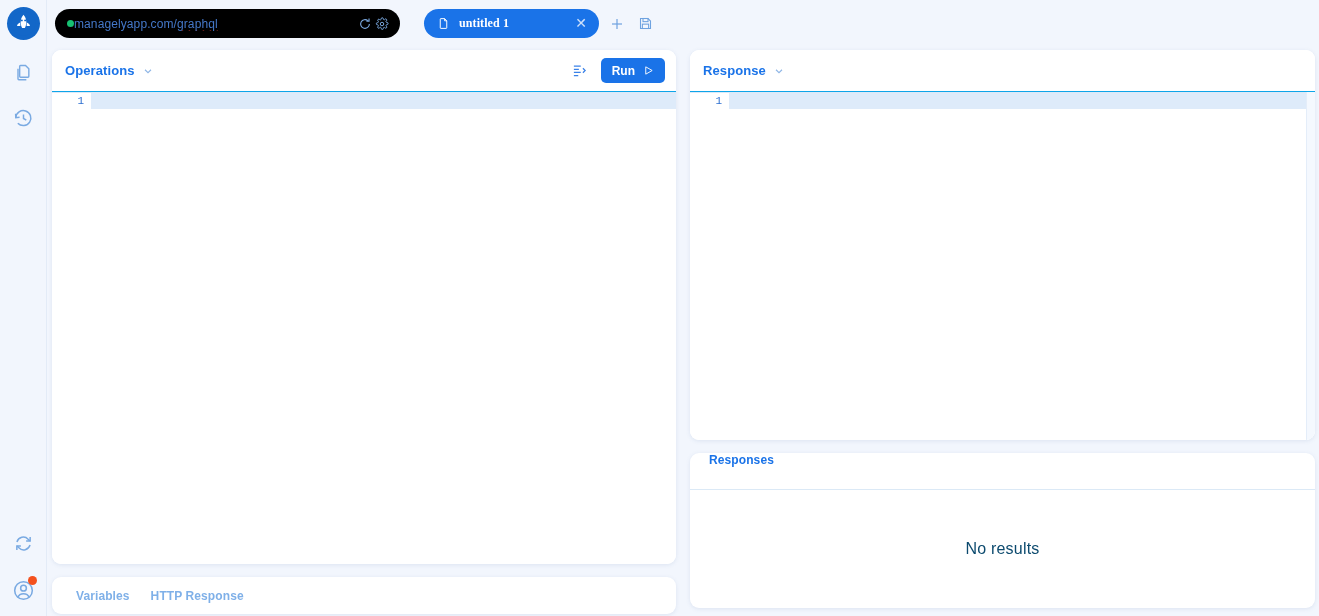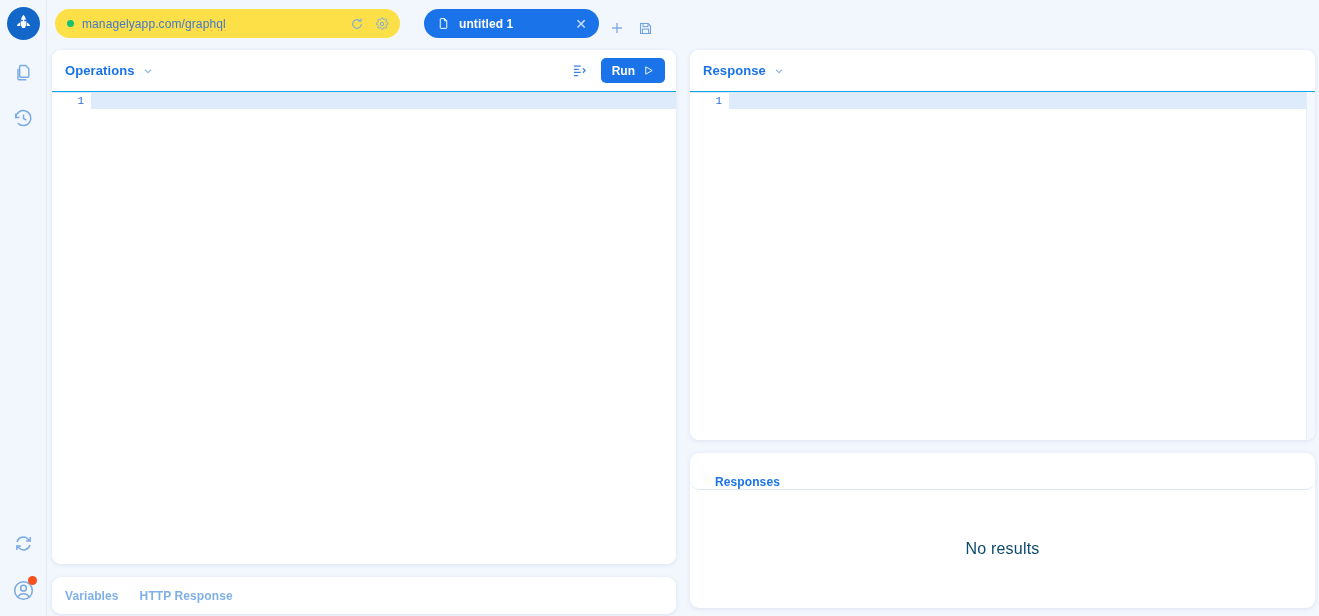--- a/index.html
+++ b/index.html
@@ -62,26 +62,26 @@
   .topbar {
     position: absolute;
     left: 47px; top: 0;
     width: 1272px; height: 47px;
     display: flex;
     align-items: center;
     padding-left: 8px;
   }
   .urlbar {
     width: 345px; height: 29px;
-    background: #fde047;
+    background: #000000;
     border-radius: 15px;
     display: flex;
     align-items: center;
     padding: 0 10px 0 12px;
-    gap: 8px;
+    gap: 0;
   }
   .url-dot {
     width: 7px; height: 7px;
     border-radius: 50%;
     background: #16c172;
     flex: 0 0 auto;
   }
   .url-text {
     flex: 1;
     font-size: 12px;
@@ -98,23 +98,24 @@
   .url-btn {
     width: 17px; height: 17px;
     display: flex; align-items: center; justify-content: center;
     color: #7aa8df;
     cursor: pointer;
     flex: 0 0 auto;
   }
 
   .tabstrip {
     display: flex;
-    align-items: flex-end;
+    align-items: center;
     margin-left: 24px;
     gap: 8px;
+    font-family: Liberation Serif, serif;
   }
   .tab {
     height: 29px;
     background: #1a73e8;
     border-radius: 15px;
     display: flex;
     align-items: center;
     padding: 0 10px 0 13px;
     gap: 9px;
     min-width: 175px;
@@ -235,44 +236,43 @@
     right: 0; top: 0;
     width: 9px; height: 100%;
     background: #f4f8fe;
     border-left: 1px solid #e4edf9;
   }
 
   
   .responses-head {
     height: 37px;
     display: flex;
-    align-items: flex-end;
-    padding-left: 25px;
+    align-items: flex-start;
+    padding-left: 19px;
     border-bottom: 1px solid #dbe9f6;
-    border-radius: 9px;
   }
   .responses-head .panel-title { font-size: 12px; }
   .responses-body {
     height: calc(100% - 37px);
     display: flex;
     align-items: center;
     justify-content: center;
   }
   .no-results {
     color: #0c4a6e;
     font-size: 16px;
     letter-spacing: .2px;
   }
 
   
   .vartabs {
     height: 100%;
     display: flex;
     align-items: center;
-    padding-left: 13px;
+    padding-left: 24px;
     gap: 21px;
   }
   .vartab {
     font-size: 12px;
     font-weight: bold;
     color: #7fb0e8;
     cursor: pointer;
     letter-spacing: .1px;
   }
 </style>

